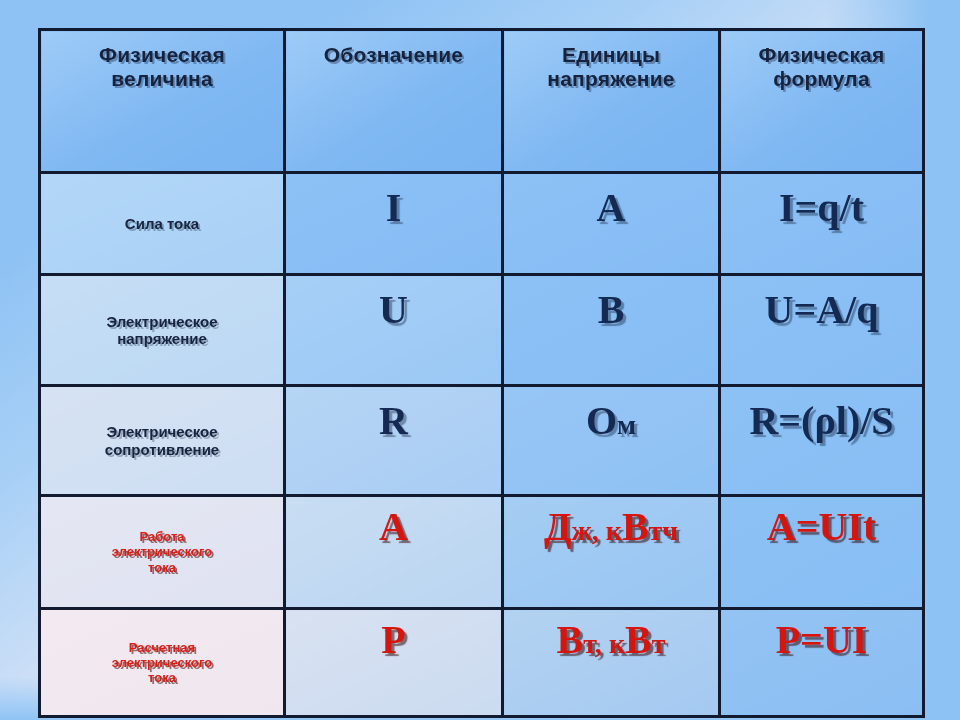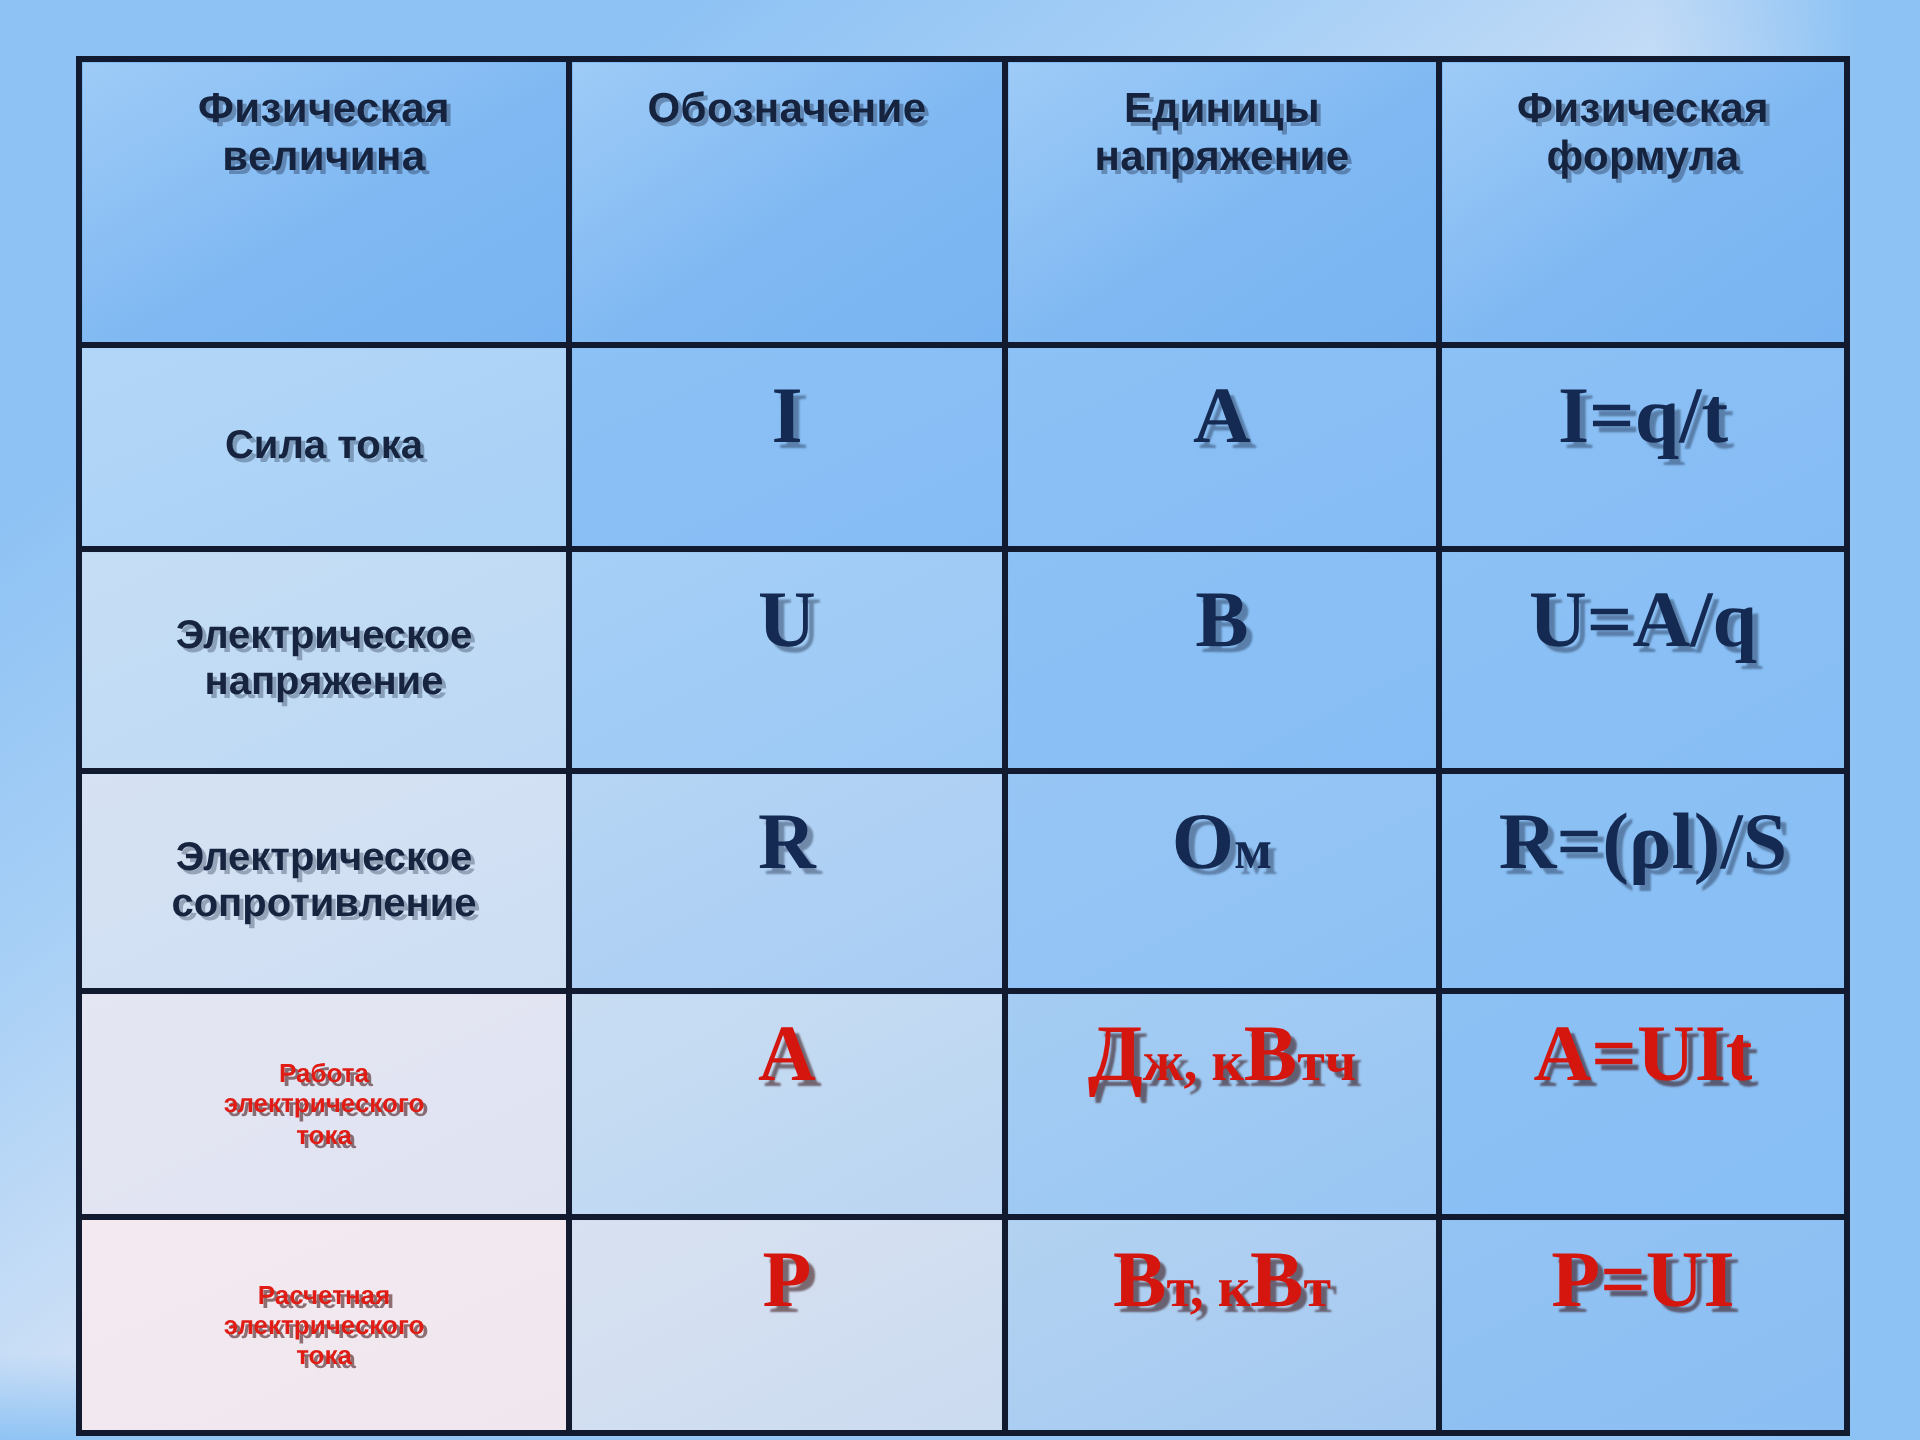--- a/index.html
+++ b/index.html
@@ -120,21 +120,21 @@
 
   tr.r5 td.c0 { background: linear-gradient(to bottom right, #f2e9f1, #f0e7ee); }
   tr.r5 td.c1 { background: linear-gradient(to bottom right, #d8e1f1, #cbdbf0); }
   tr.r5 td.c2 { background: linear-gradient(to bottom right, #b3d2f1, #a4c9f1); margin-top: 17px; }
   tr.r5 td.c3 { background: linear-gradient(to bottom right, #93c3f3, #8bbef3); }
 
   
   .name-navy {
     font-family: "Liberation Sans", sans-serif;
     font-weight: bold;
-    font-size: 20px;
+    font-size: 15px;
     line-height: 1.15;
     color: #17243f;
     text-shadow: 2px 2px 0 rgba(22,34,62,0.32);
     padding: 0 6px;
   }
   .name-red {
     font-family: "Liberation Sans", sans-serif;
     font-weight: bold;
     font-size: 13px;
     line-height: 1.18;

